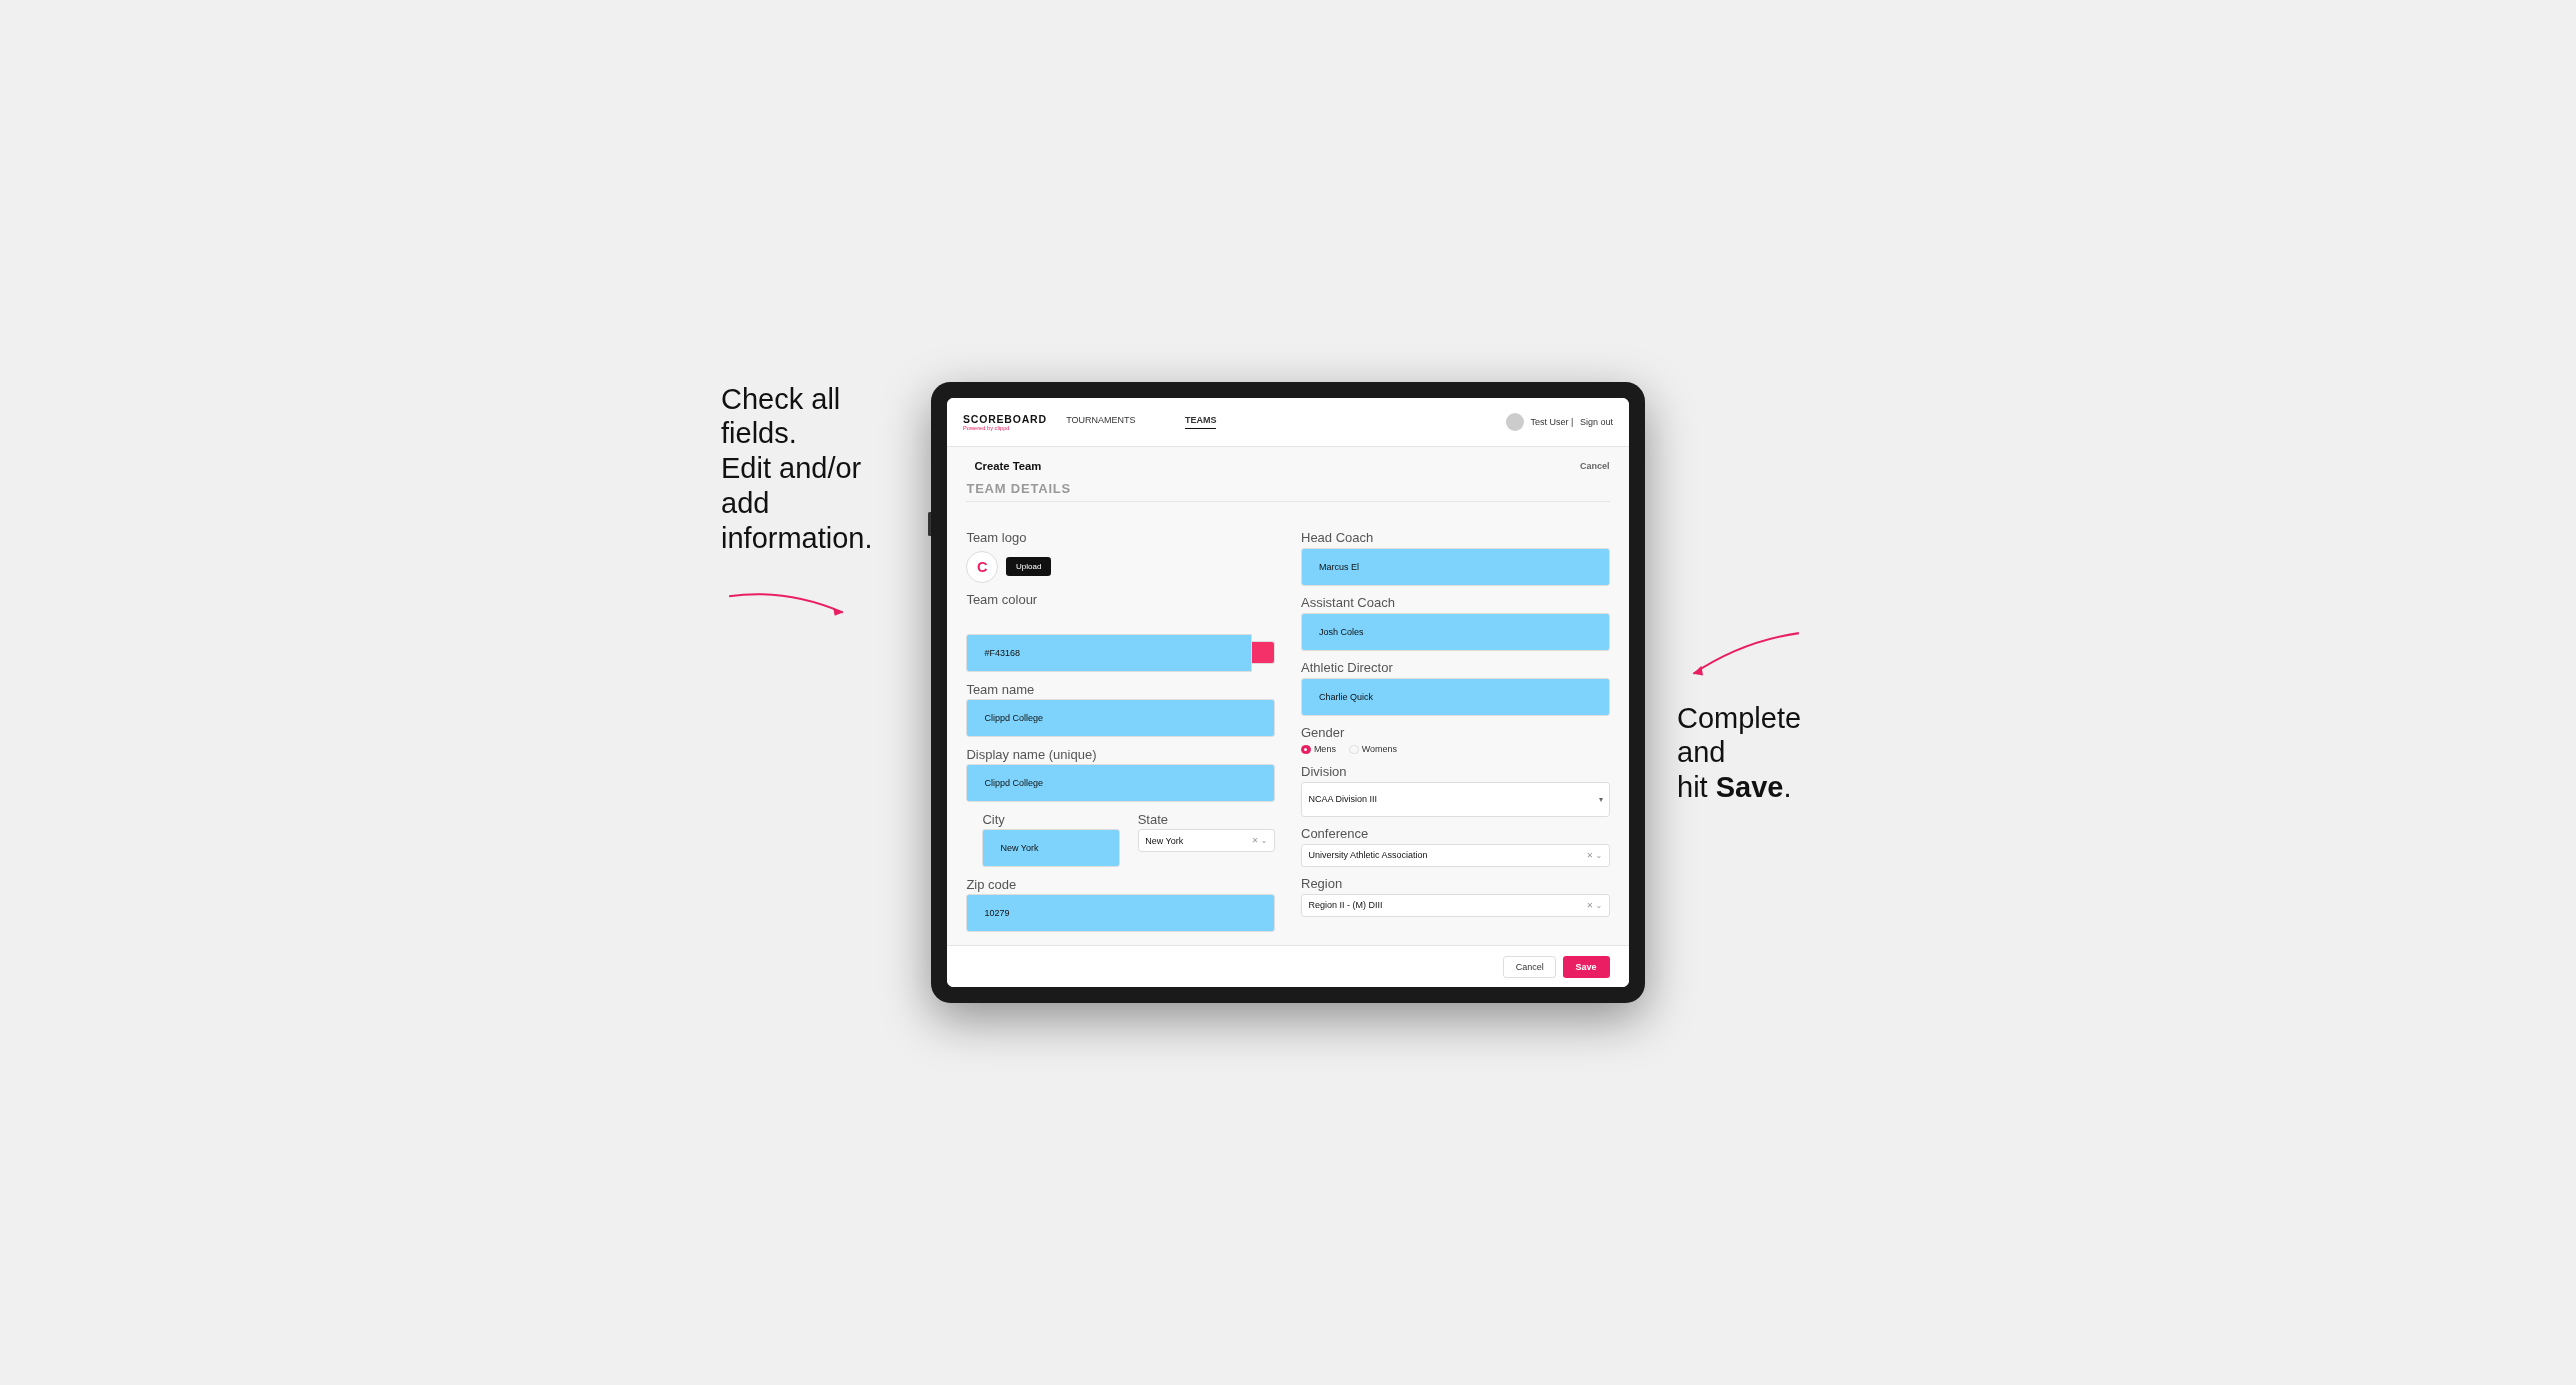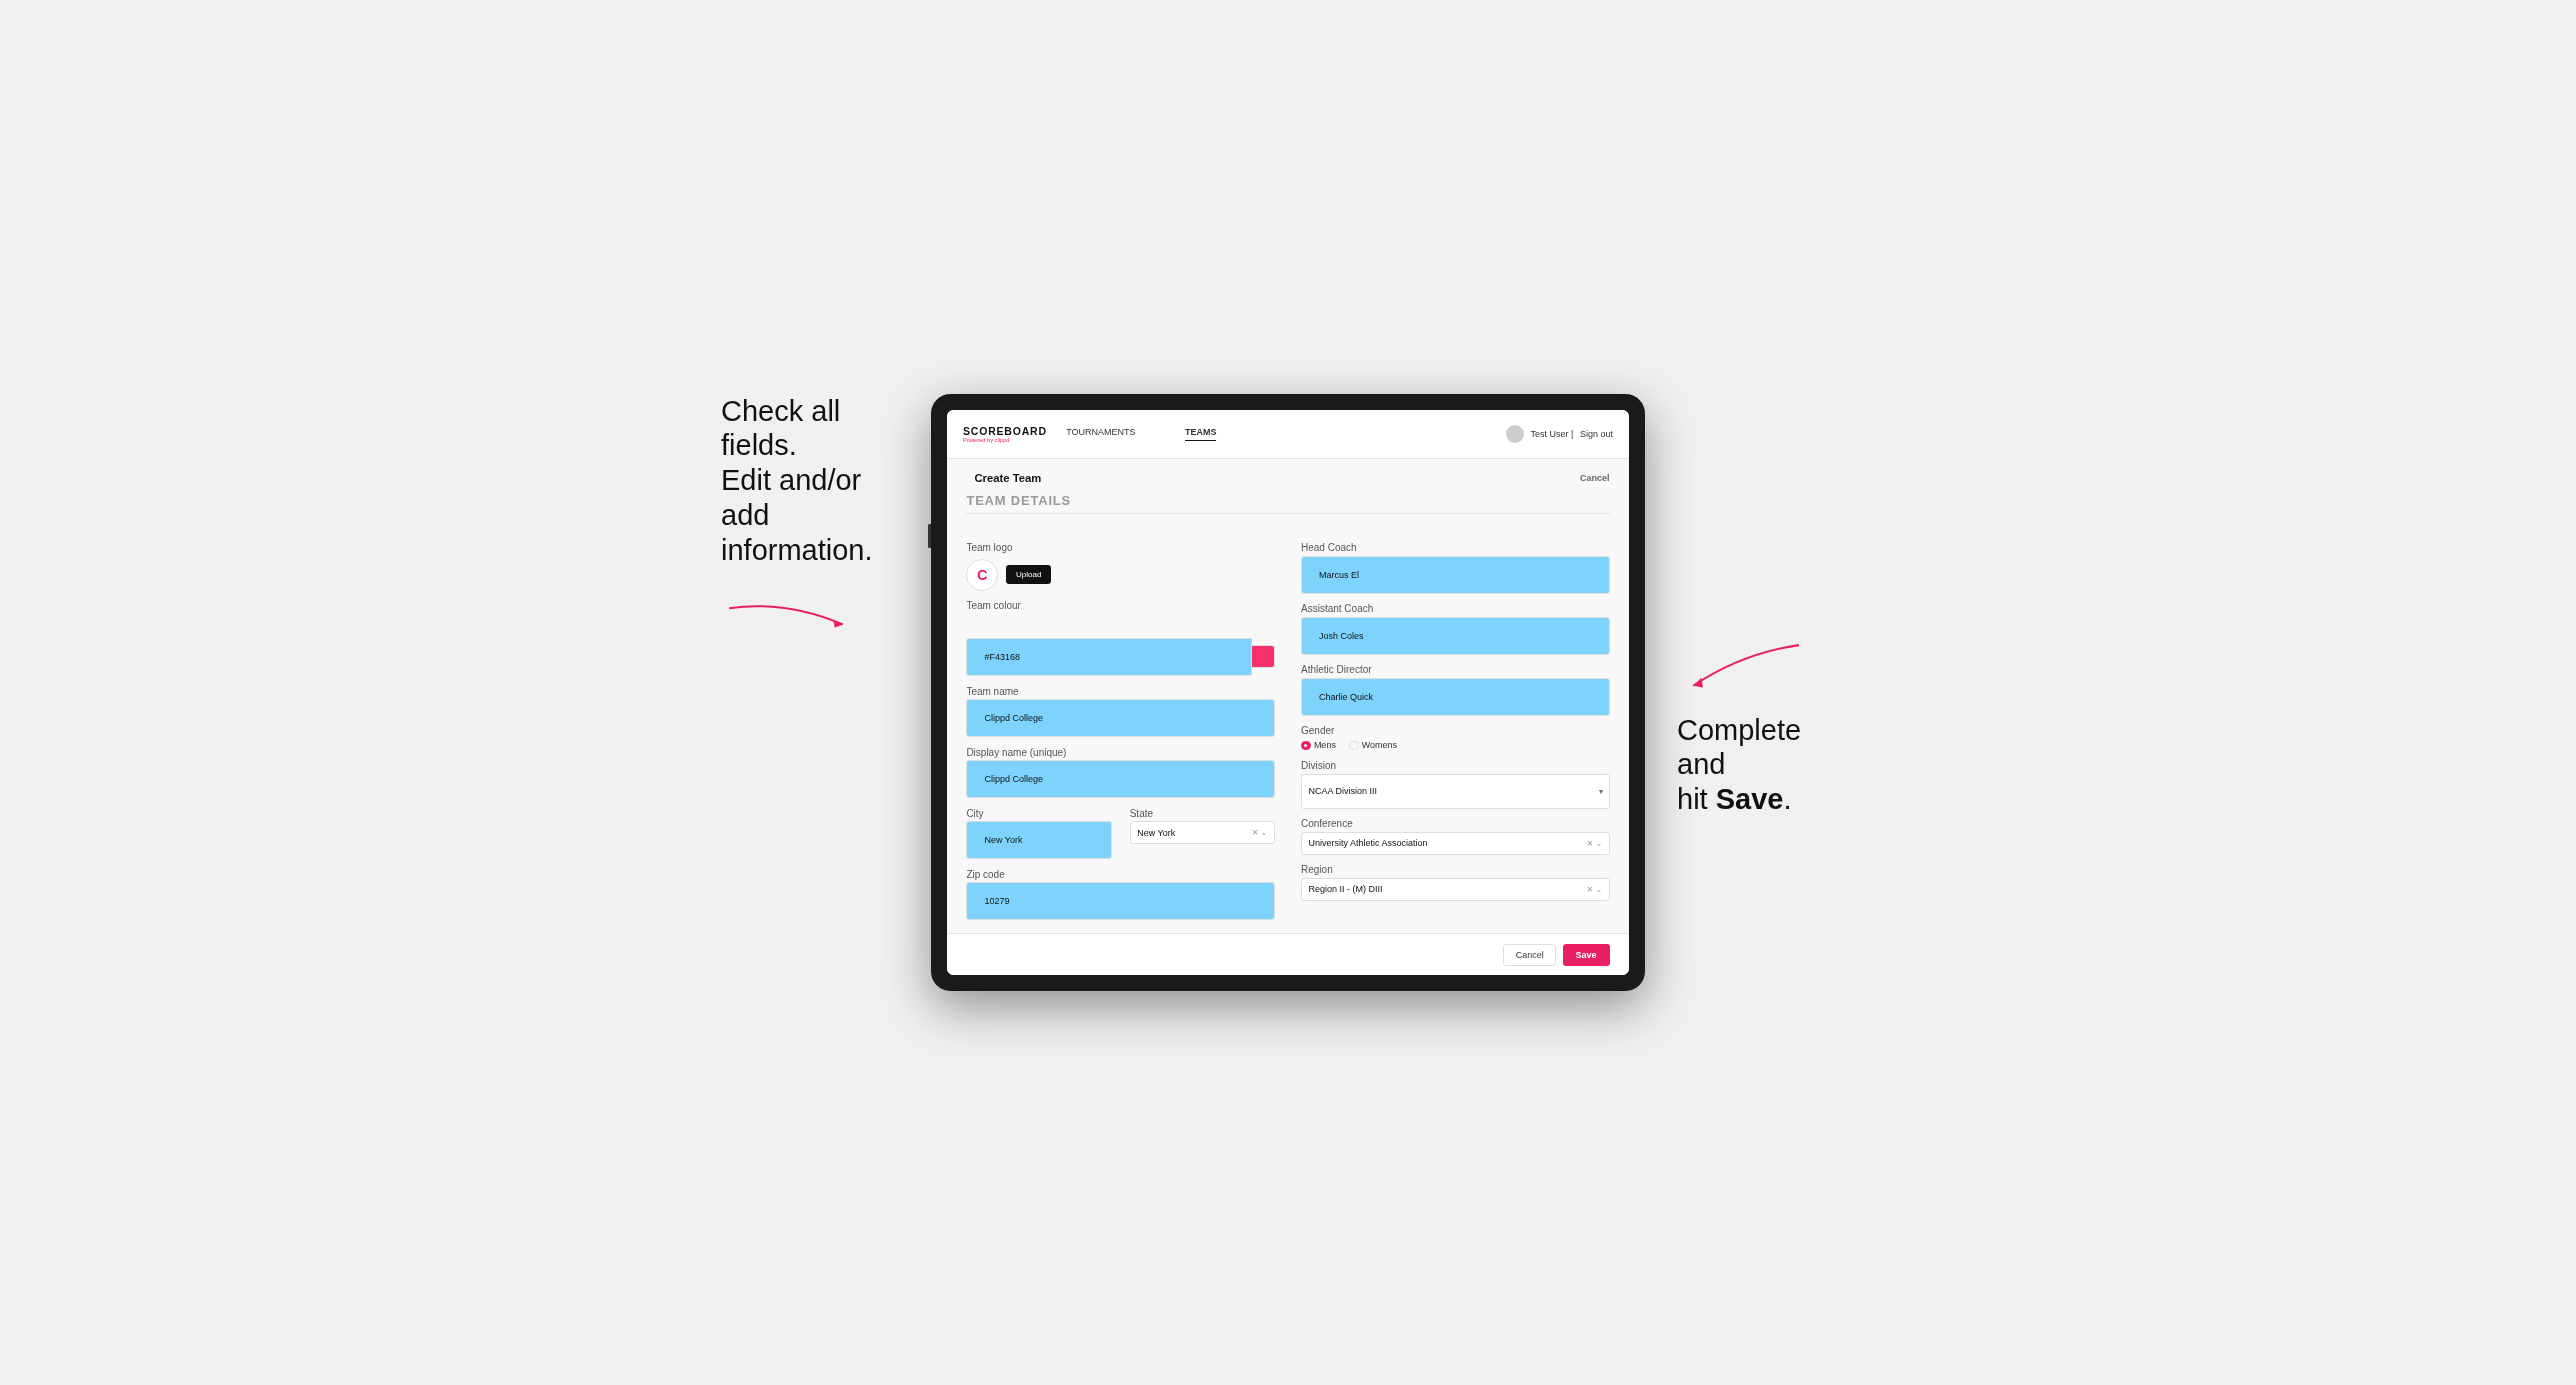--- a/index.html
+++ b/index.html
@@ -174,21 +174,21 @@
       gap: 9.7px;
     }
 
     .form-group {
       display: flex;
       flex-direction: column;
       gap: 2.4px;
     }
 
     .form-label {
-      font-size: 10px;
+      font-size: 13px;
       color: #555;
       font-weight: 500;
     }
 
     .form-input {
       height: 38px;
       border: 0.8px solid #ddd;
       border-radius: 3.2px;
       padding: 0 17px;
       font-size: 9px;
@@ -253,20 +253,21 @@
       border-left: none;
       cursor: pointer;
       flex-shrink: 0;
     }
 
     
     .city-state-row {
       display: grid;
       grid-template-columns: 1fr 1fr;
       gap: 18px;
+      margin-left: 16px;
     }
 
     
     .select-wrapper {
       position: relative;
     }
 
     .select-wrapper select {
       width: 100%;
       height: 35px;

